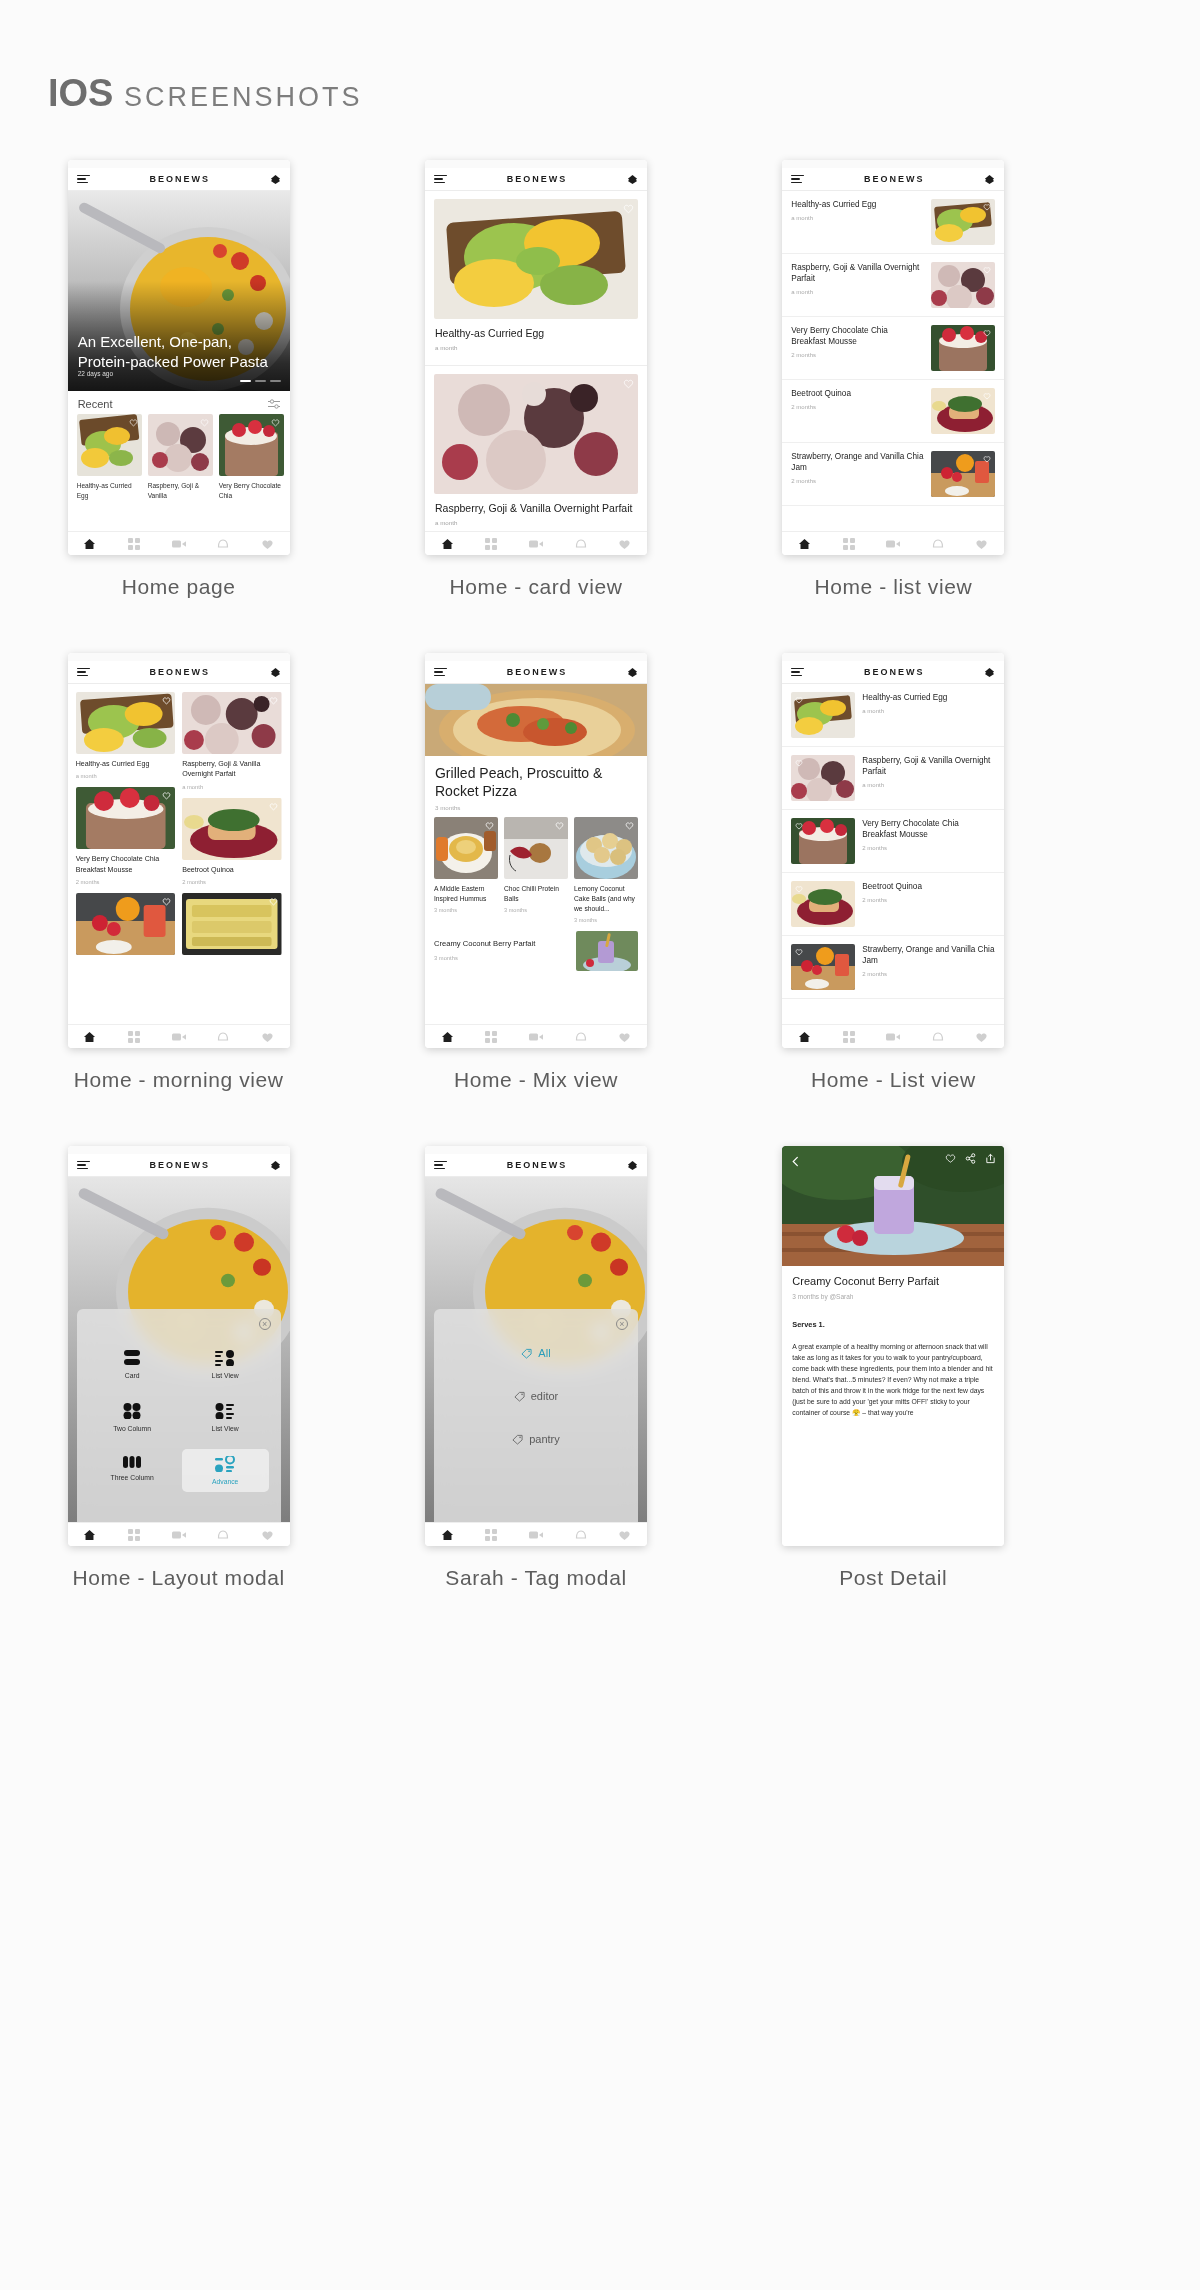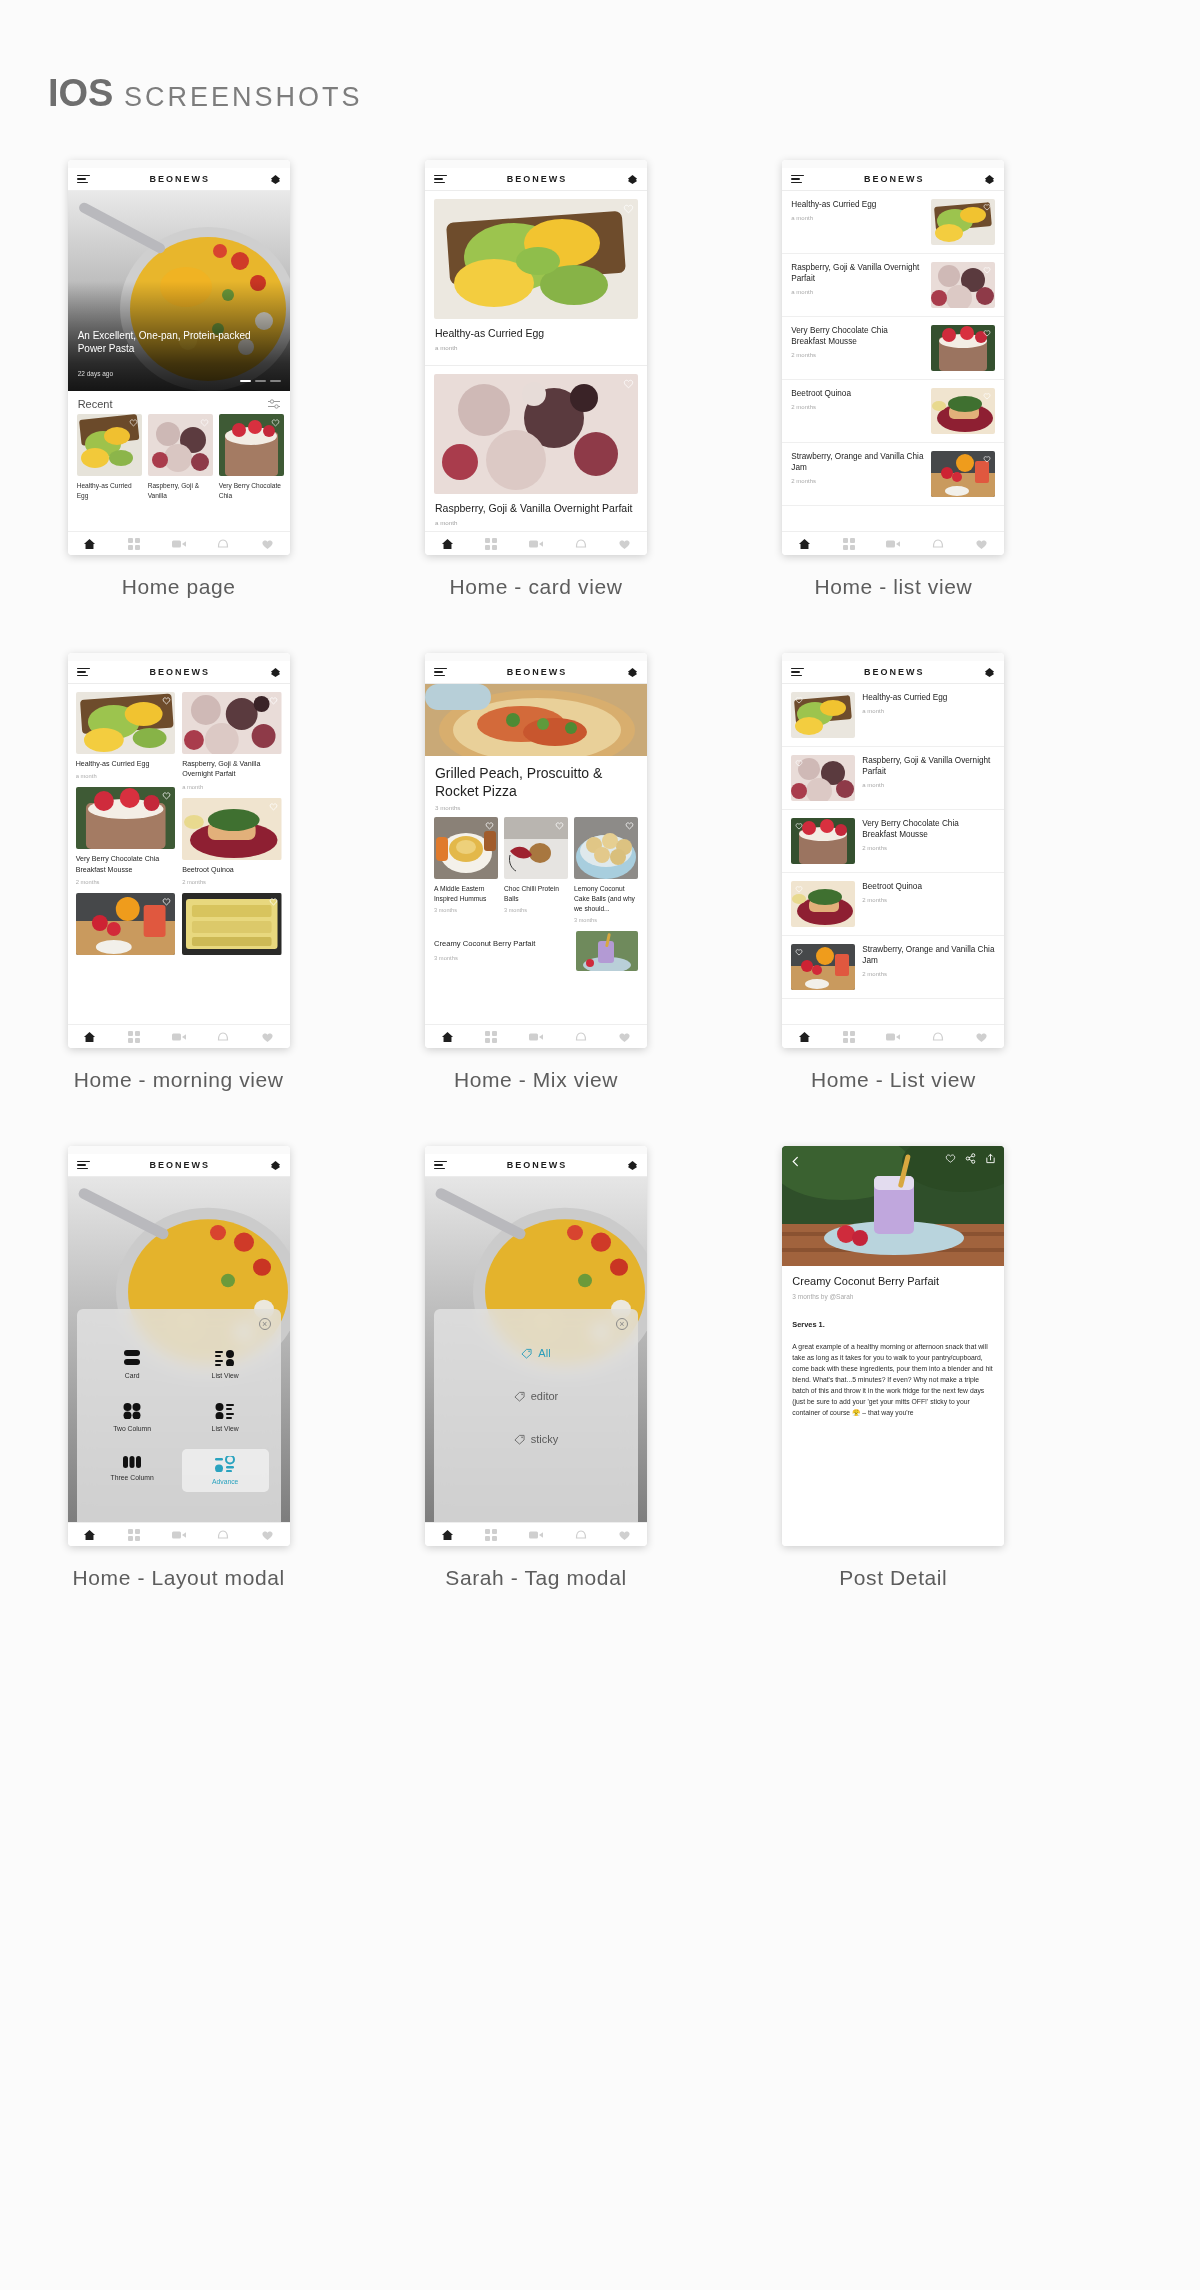--- a/index.html
+++ b/index.html
@@ -53,21 +53,21 @@
     height:24px; border-top:1px solid #eee; background:#fff;
     display:flex; align-items:center; justify-content:space-around;
     flex:none; position:relative; z-index:5;
   }
   .tabbar svg { display:block; }
 
   
   .hero { position:relative; height:200px; overflow:hidden; }
   .hero .shade { position:absolute; left:0; right:0; bottom:0; height:110px;
     background:linear-gradient(to bottom, rgba(0,0,0,0) 0%, rgba(0,0,0,.72) 75%, rgba(0,0,0,.85) 100%); }
-  .hero .htitle { position:absolute; left:10px; right:10px; bottom:36px; color:#fff; font-size:10px; line-height:1.3; font-weight:400; }
+  .hero .htitle { position:absolute; left:10px; right:10px; bottom:20px; color:#fff; font-size:15px; line-height:1.3; font-weight:400; }
   .hero .hdate { position:absolute; left:10px; bottom:14px; color:#ddd; font-size:6.5px; }
   .dots { position:absolute; right:9px; bottom:9px; display:flex; gap:4px; }
   .dots span { width:11px; height:2px; background:rgba(255,255,255,.45); border-radius:1px; }
   .dots span.on { background:#fff; }
 
   .sec-head { display:flex; align-items:center; justify-content:space-between; padding:7px 10px 4px; }
   .sec-title { font-size:11px; color:#4d4d4d; }
   .recent-row { display:flex; gap:6px; padding:0 9px; }
   .rthumb { width:65px; }
   .rthumb .img { width:65px; height:62px; border-radius:2px; position:relative; overflow:hidden; }
@@ -1094,21 +1094,21 @@
                       <path d="M1 6.5 L6 1.5 L11 1.5 L11 6.5 L6 11 Z" fill="none" stroke="#6a6a6a" stroke-width="1"></path>
                       <circle cx="8.8" cy="3.6" r="0.9" fill="#6a6a6a"></circle>
                     </svg>
                   <span>editor</span>
                 </div>
                 <div class="tag-item">
                   <svg width="11" height="11" viewBox="0 0 12 12">
                       <path d="M1 6.5 L6 1.5 L11 1.5 L11 6.5 L6 11 Z" fill="none" stroke="#6a6a6a" stroke-width="1"></path>
                       <circle cx="8.8" cy="3.6" r="0.9" fill="#6a6a6a"></circle>
                     </svg>
-                  <span>sticky</span>
+                  <span>pantry</span>
                 </div>
               </div>
             </div>
           </div>
         </div>
         <div class="tabbar">
           <svg width="13" height="12" viewBox="0 0 14 13">
               <path d="M7 1 L13 6.5 L11.3 6.5 L11.3 12 L2.7 12 L2.7 6.5 L1 6.5Z" fill="#1f1f1f"></path>
             </svg>
           <svg width="12" height="12" viewBox="0 0 12 12">

